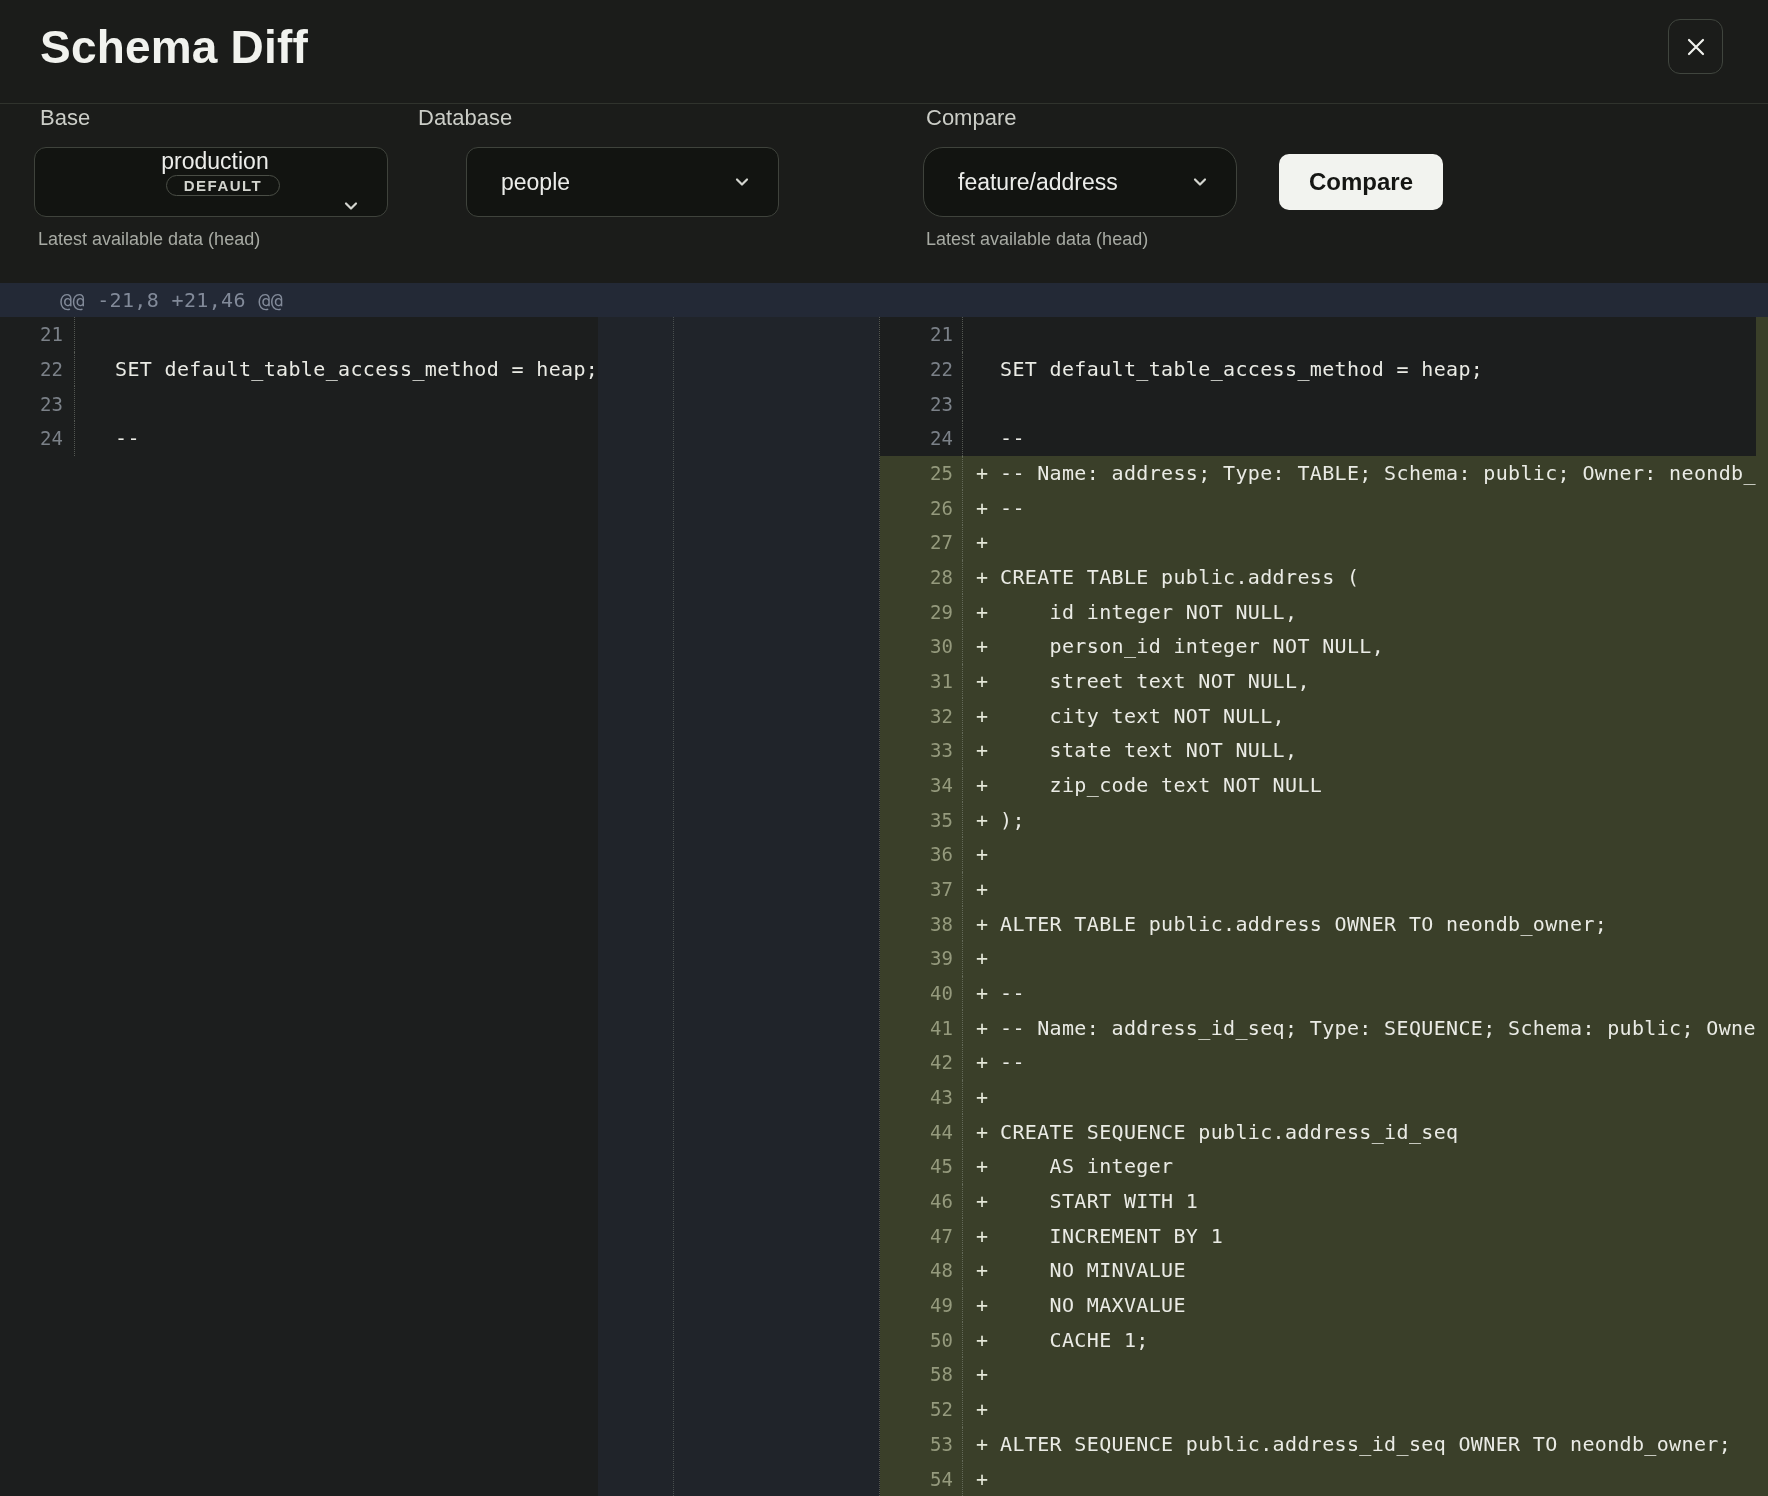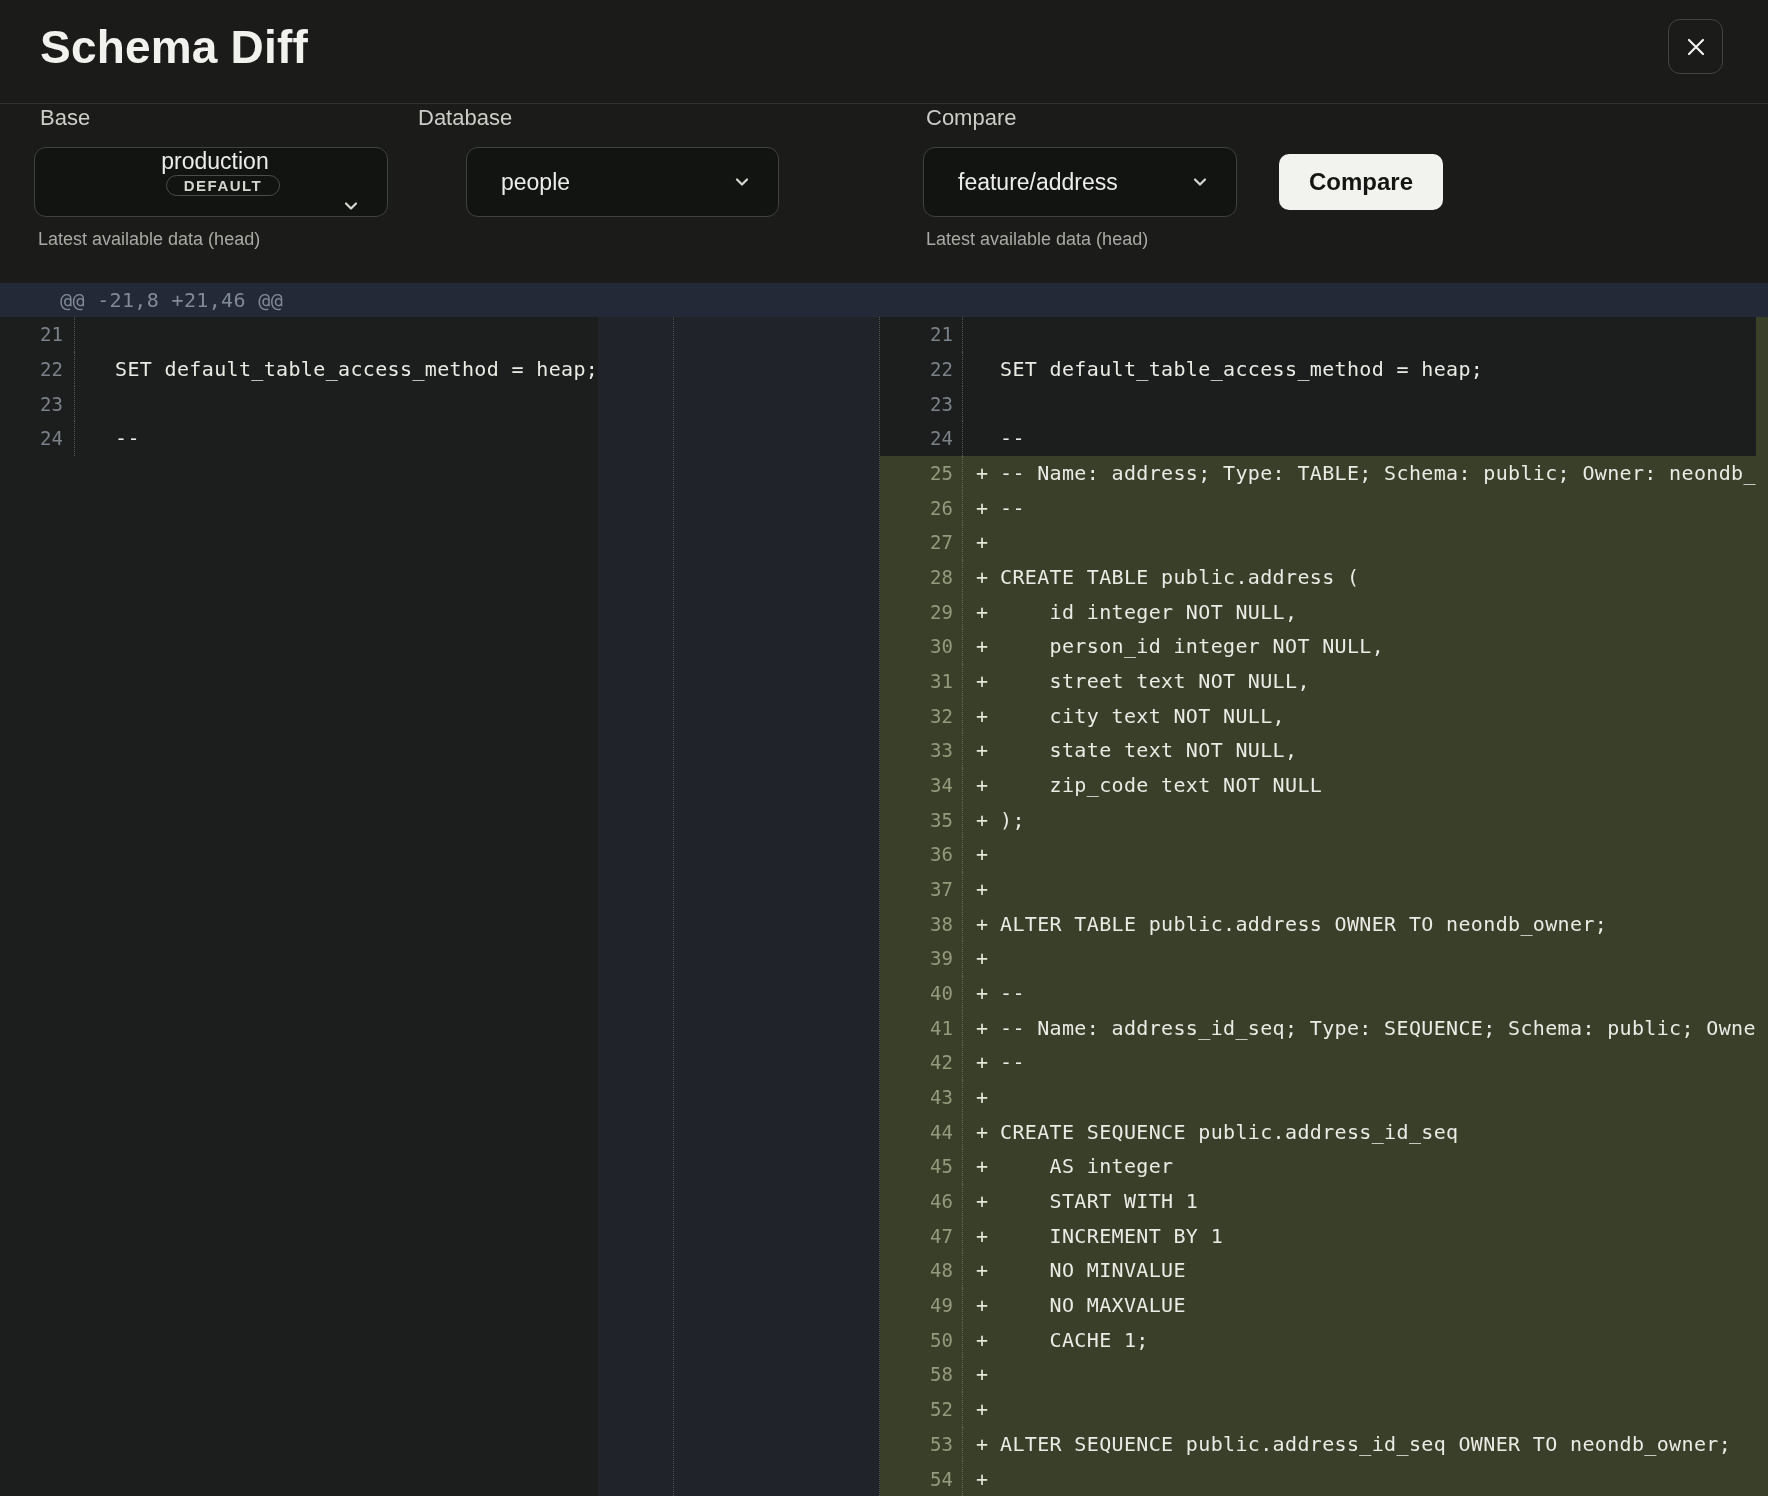--- a/index.html
+++ b/index.html
@@ -109,21 +109,21 @@
 
 <div class="select" style="left:418px;width:313px;margin-left:48px;">
   <span class="value">people</span>
   <span class="chev">
     <svg width="20" height="20" viewBox="0 0 20 20">
         <path d="M5 7.5 L10 12.5 L15 7.5" fill="none" stroke="#d4d6d0" stroke-width="2.2" stroke-linecap="round" stroke-linejoin="round"></path>
       </svg>
   </span>
 </div>
 
-<div class="select" style="left:923px;width:314px;">
+<div class="select" style="left:923px;width:314px;border-radius:20px;">
   <span class="value">feature/address</span>
   <span class="chev">
     <svg width="20" height="20" viewBox="0 0 20 20">
         <path d="M5 7.5 L10 12.5 L15 7.5" fill="none" stroke="#d4d6d0" stroke-width="2.2" stroke-linecap="round" stroke-linejoin="round"></path>
       </svg>
   </span>
 </div>
 
 <button class="compare-btn">Compare</button>
 

